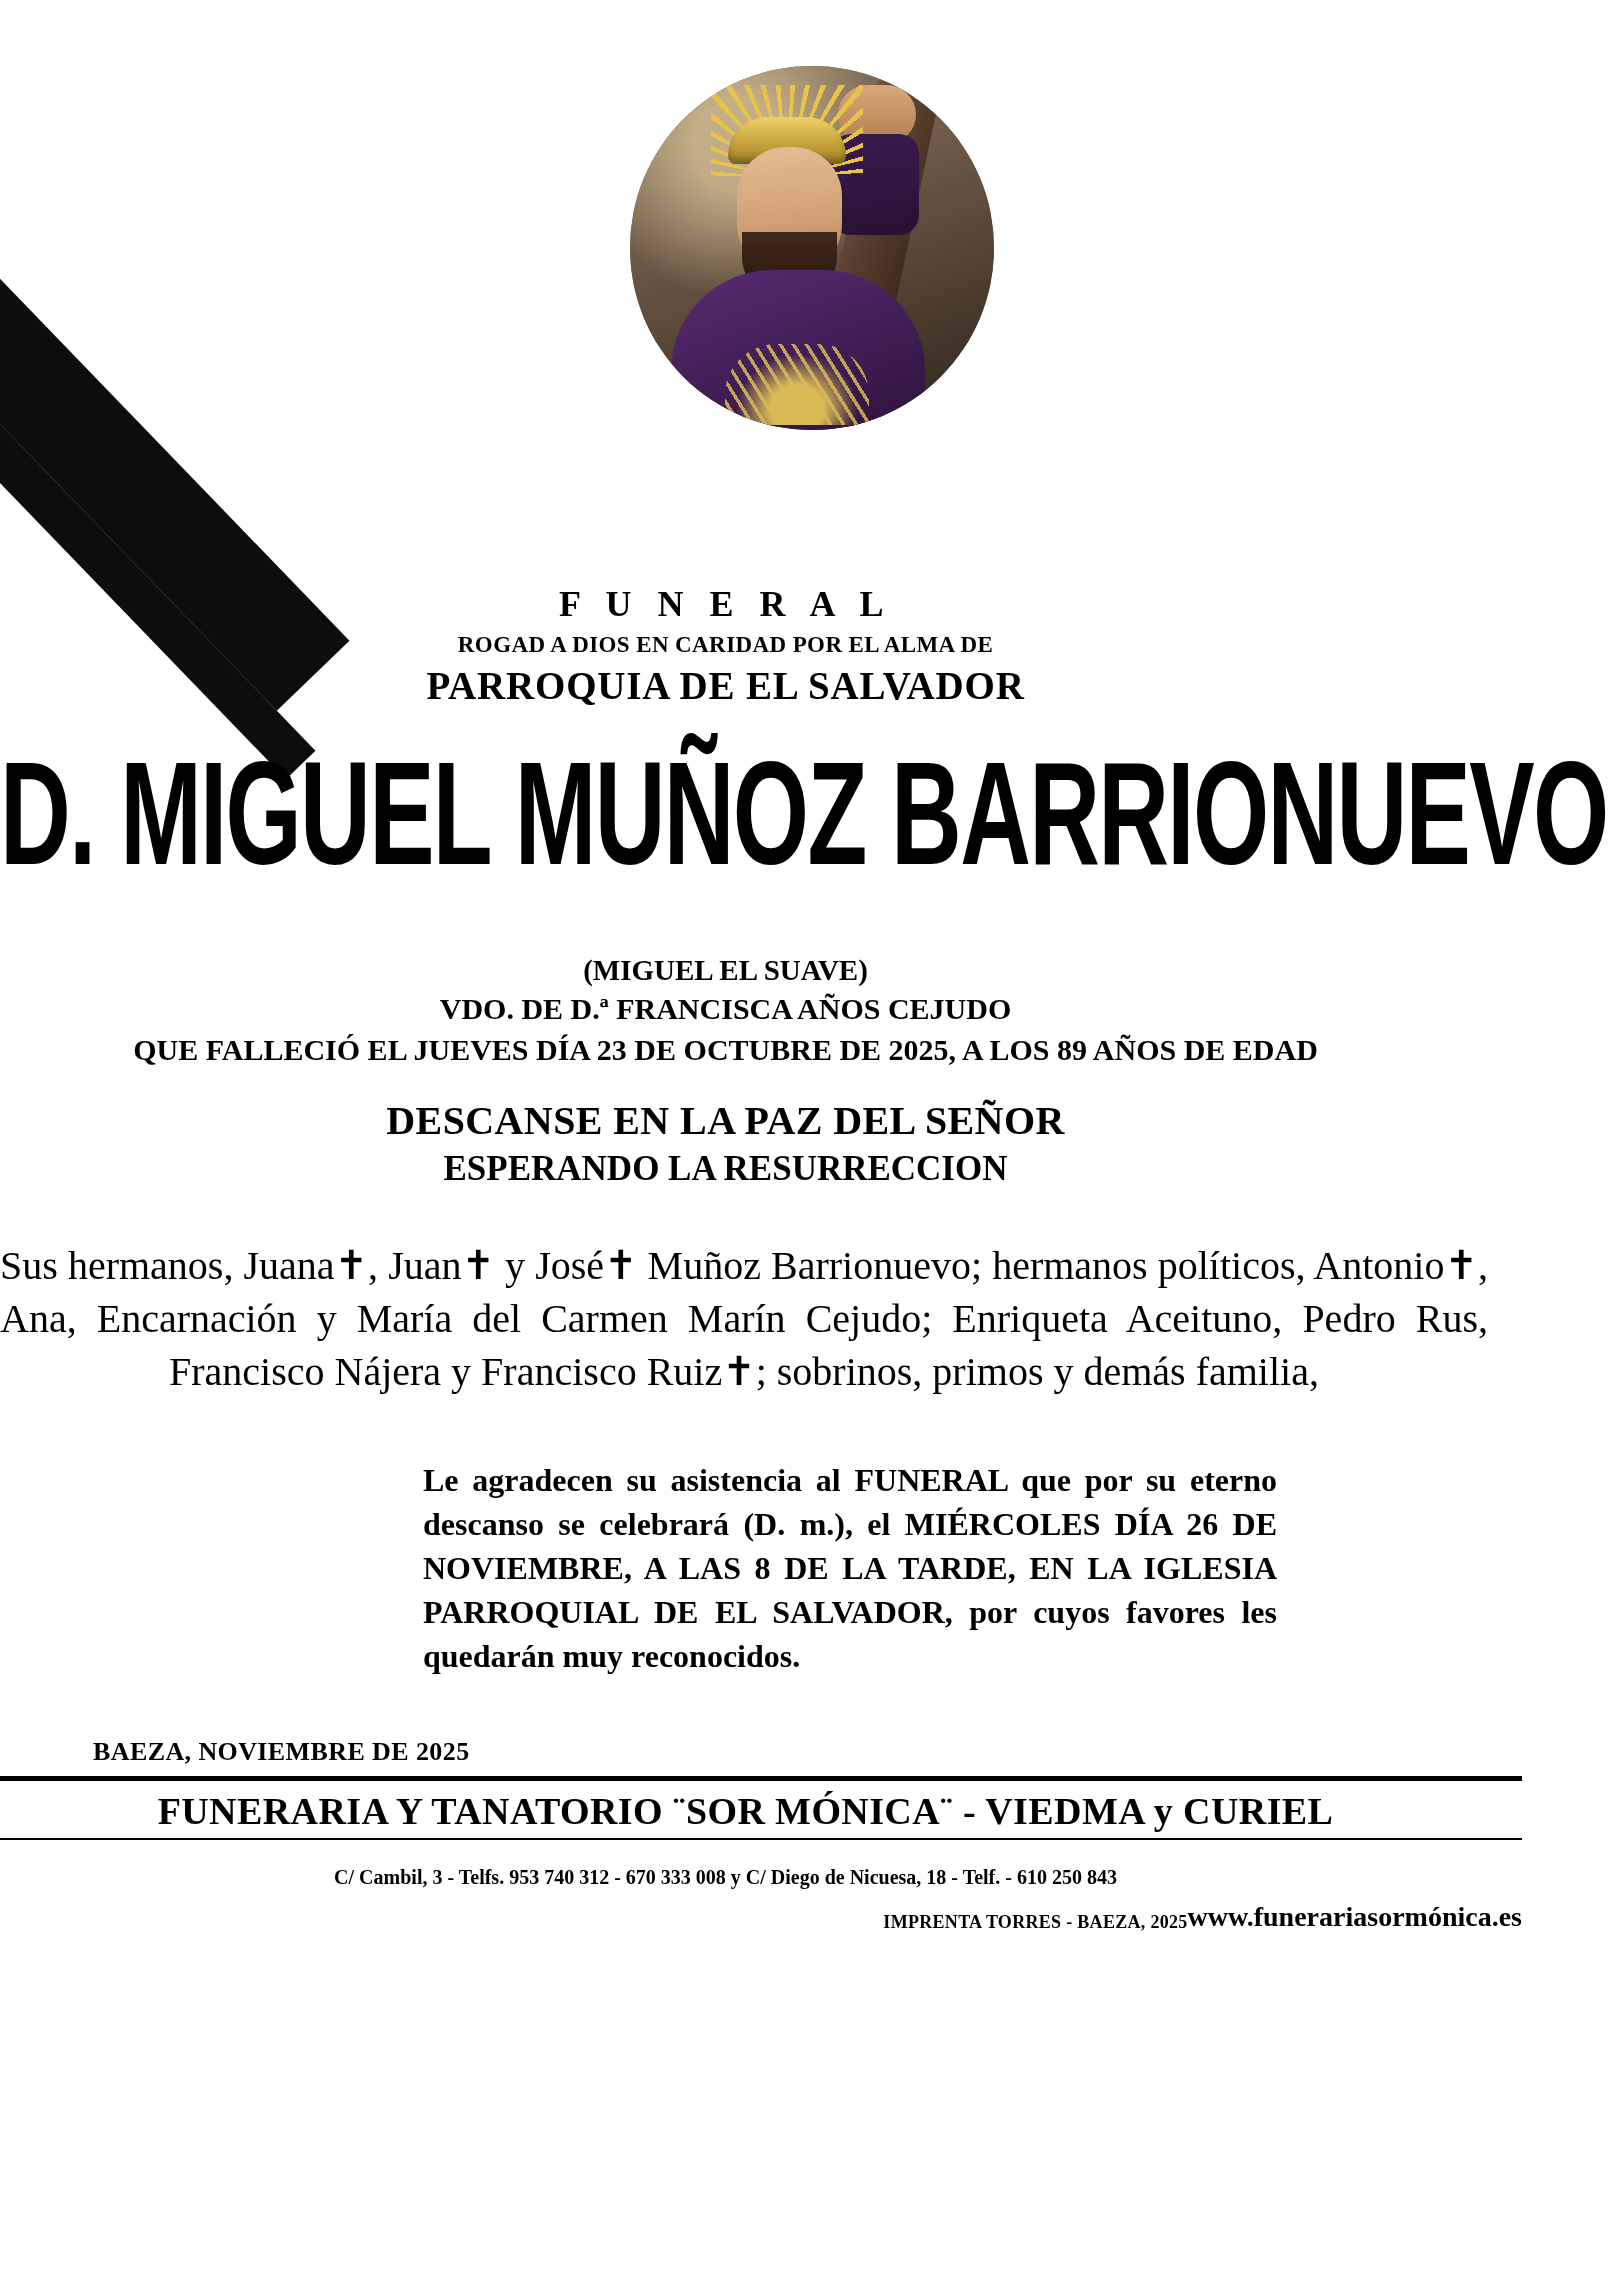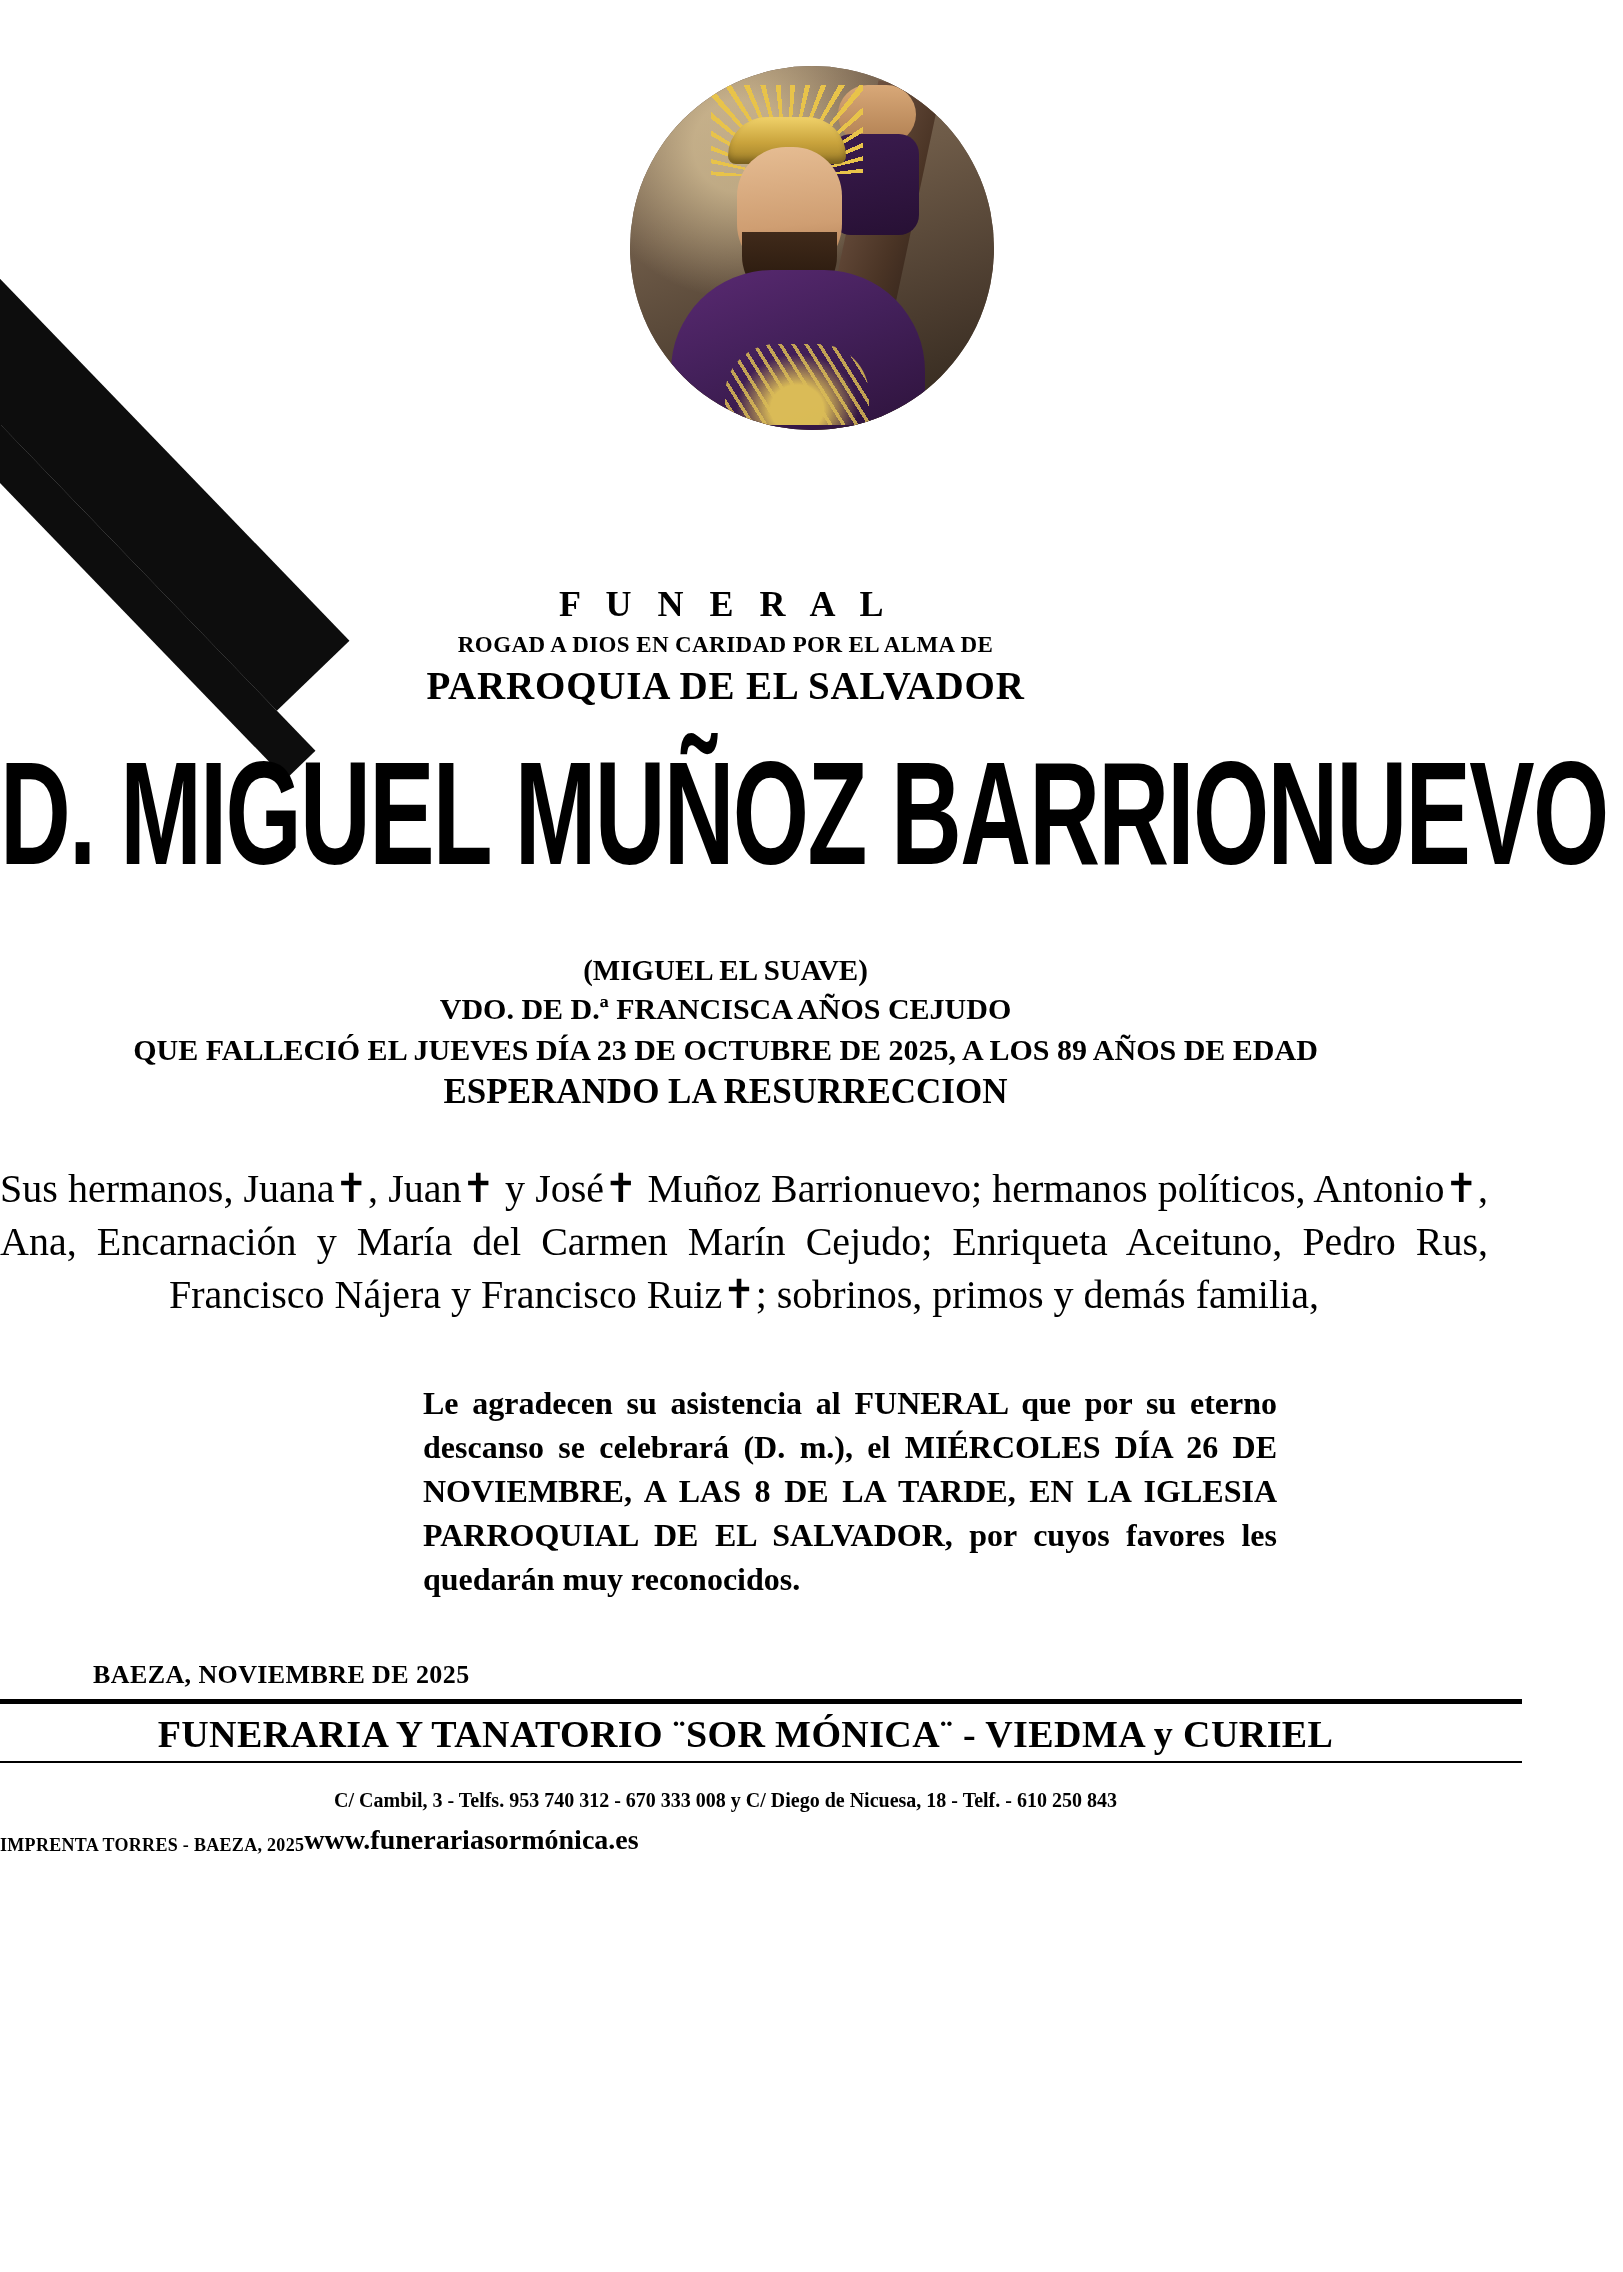--- a/index.html
+++ b/index.html
@@ -276,21 +276,21 @@
   }
   .addr {
     margin-top: 26px;
     font-size: 20px;
     font-weight: bold;
   }
   .footer-row {
     margin: 12px auto 16px auto;
     width: 1522px;
     display: flex;
-    justify-content: flex-start;
+    justify-content: flex-end;
     align-items: flex-end;
   }
   .imprenta {
     font-size: 18px;
     font-weight: bold;
     letter-spacing: 0.3px;
   }
   .web {
     font-size: 28px;
     font-weight: bold;
@@ -323,20 +323,21 @@
   <div class="center t-rogad">ROGAD A DIOS EN CARIDAD POR EL ALMA DE</div>
   <div class="center t-parroquia">PARROQUIA DE EL SALVADOR</div>
 
   <div class="center t-name">D. MIGUEL MUÑOZ BARRIONUEVO</div>
   <div class="name-spacer"></div>
 
   <div class="center t-alias">(MIGUEL EL SUAVE)</div>
   <div class="center t-vdo">VDO. DE D.ª FRANCISCA AÑOS CEJUDO</div>
   <div class="center t-fallecio">QUE FALLECIÓ EL JUEVES DÍA 23 DE OCTUBRE DE 2025, A LOS 89 AÑOS DE EDAD</div>
 
+  <div class="center t-descanse">DESCANSE EN LA PAZ DEL SEÑOR</div>
   <div class="center t-esperando">ESPERANDO LA RESURRECCION</div>
 
   <div class="family">Sus hermanos, Juana✝, Juan✝ y José✝ Muñoz Barrionuevo; hermanos políticos, Antonio✝, Ana, Encarnación y María del Carmen Marín Cejudo; Enriqueta Aceituno, Pedro Rus, Francisco Nájera y Francisco Ruiz✝; sobrinos, primos y demás familia,</div>
 
   <div class="agradecen">Le agradecen su asistencia al FUNERAL que por su eterno descanso se celebrará (D. m.), el MIÉRCOLES DÍA 26 DE NOVIEMBRE, A LAS 8 DE LA TARDE, EN LA IGLESIA PARROQUIAL DE EL SALVADOR, por cuyos favores les quedarán muy reconocidos.</div>
 
   <div class="place-date">BAEZA, NOVIEMBRE DE 2025</div>
 
   <div class="rule"></div>
 

